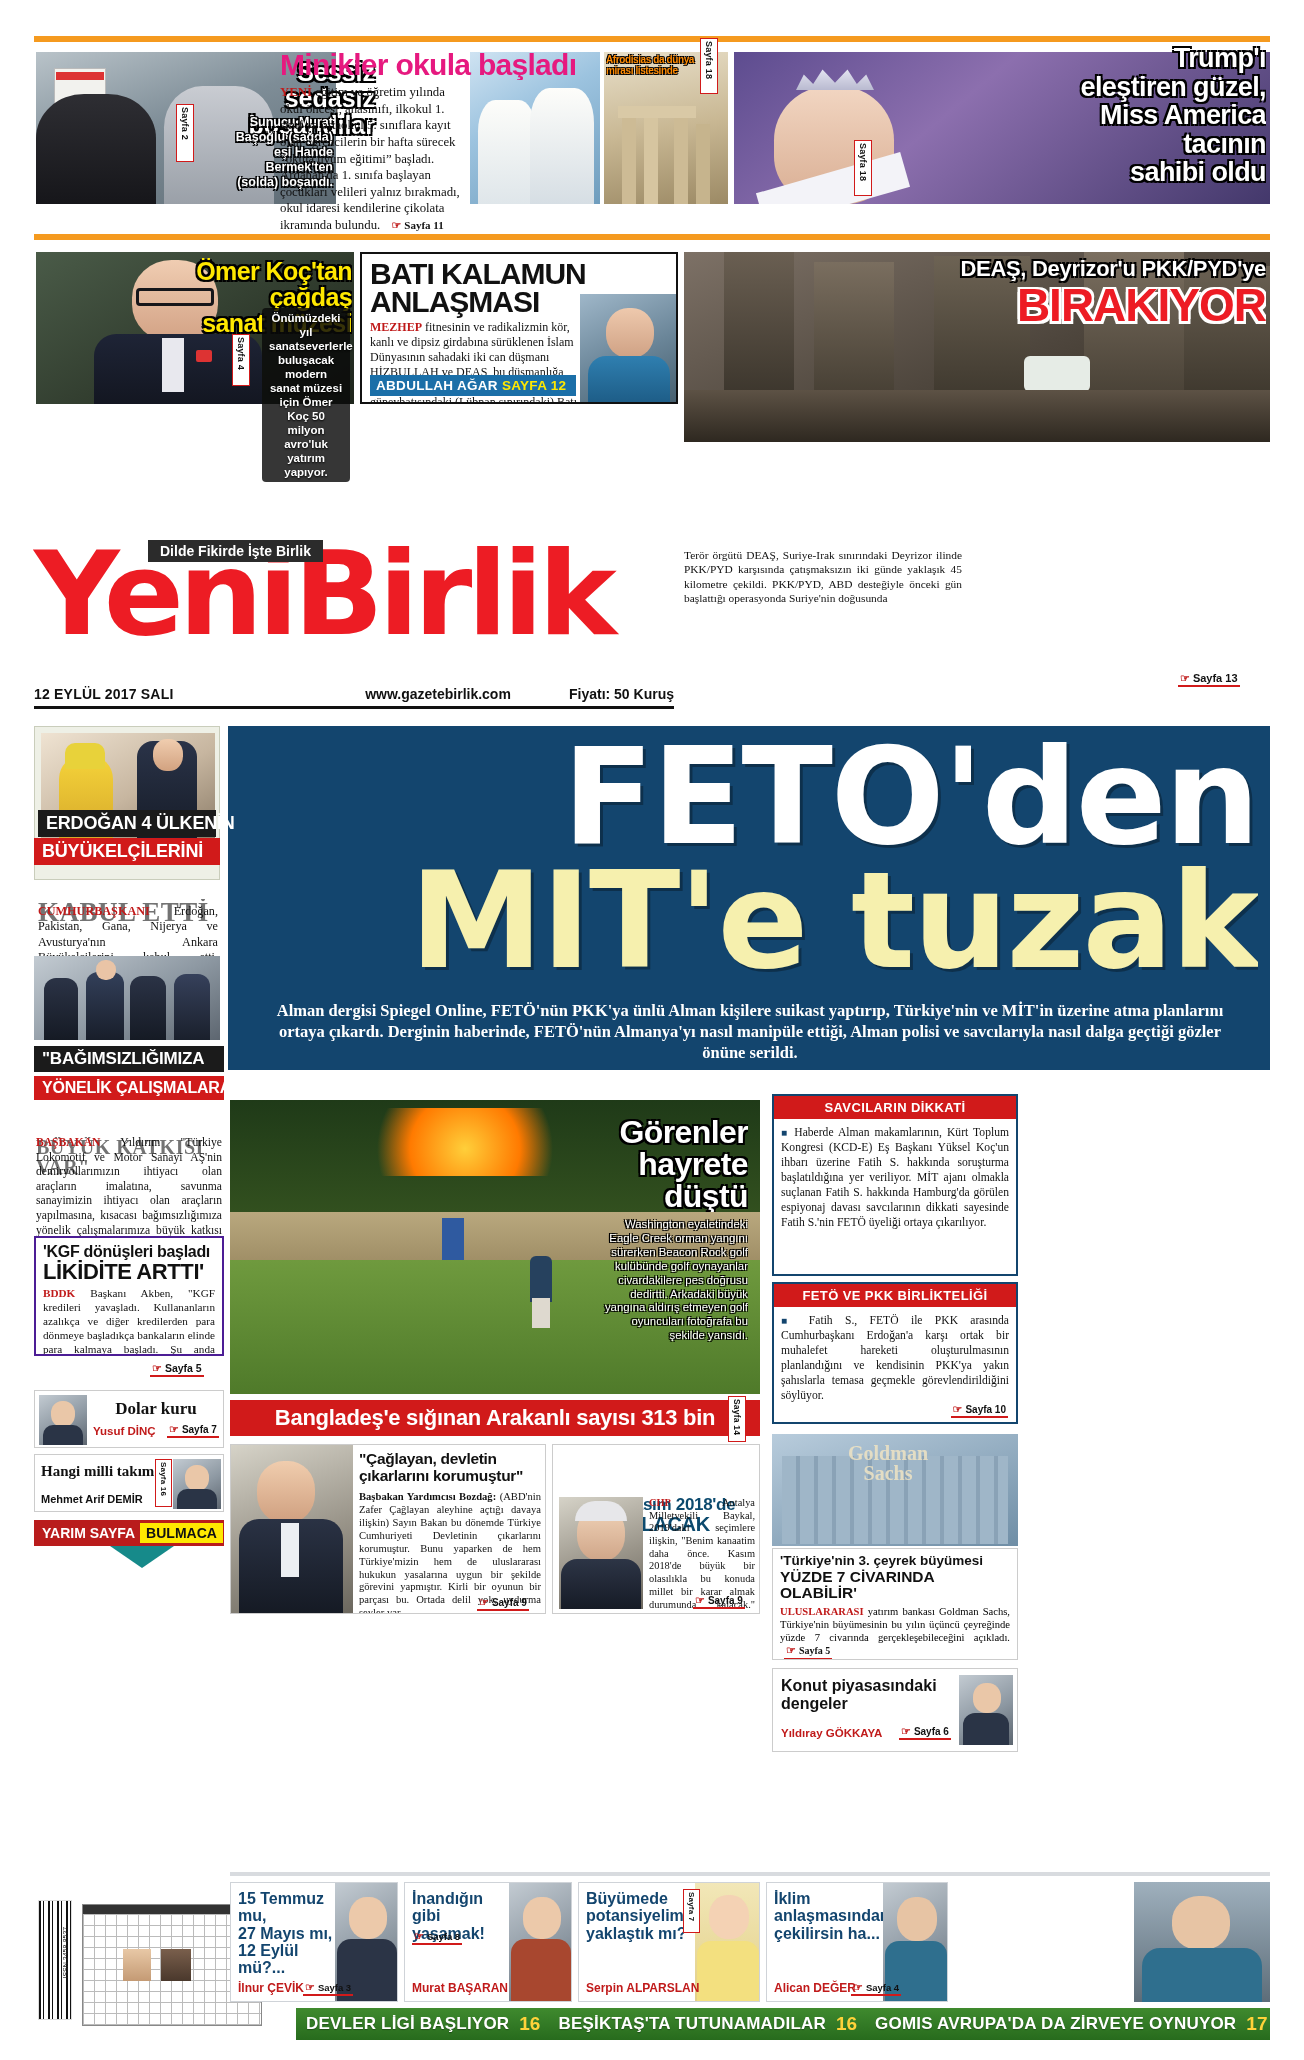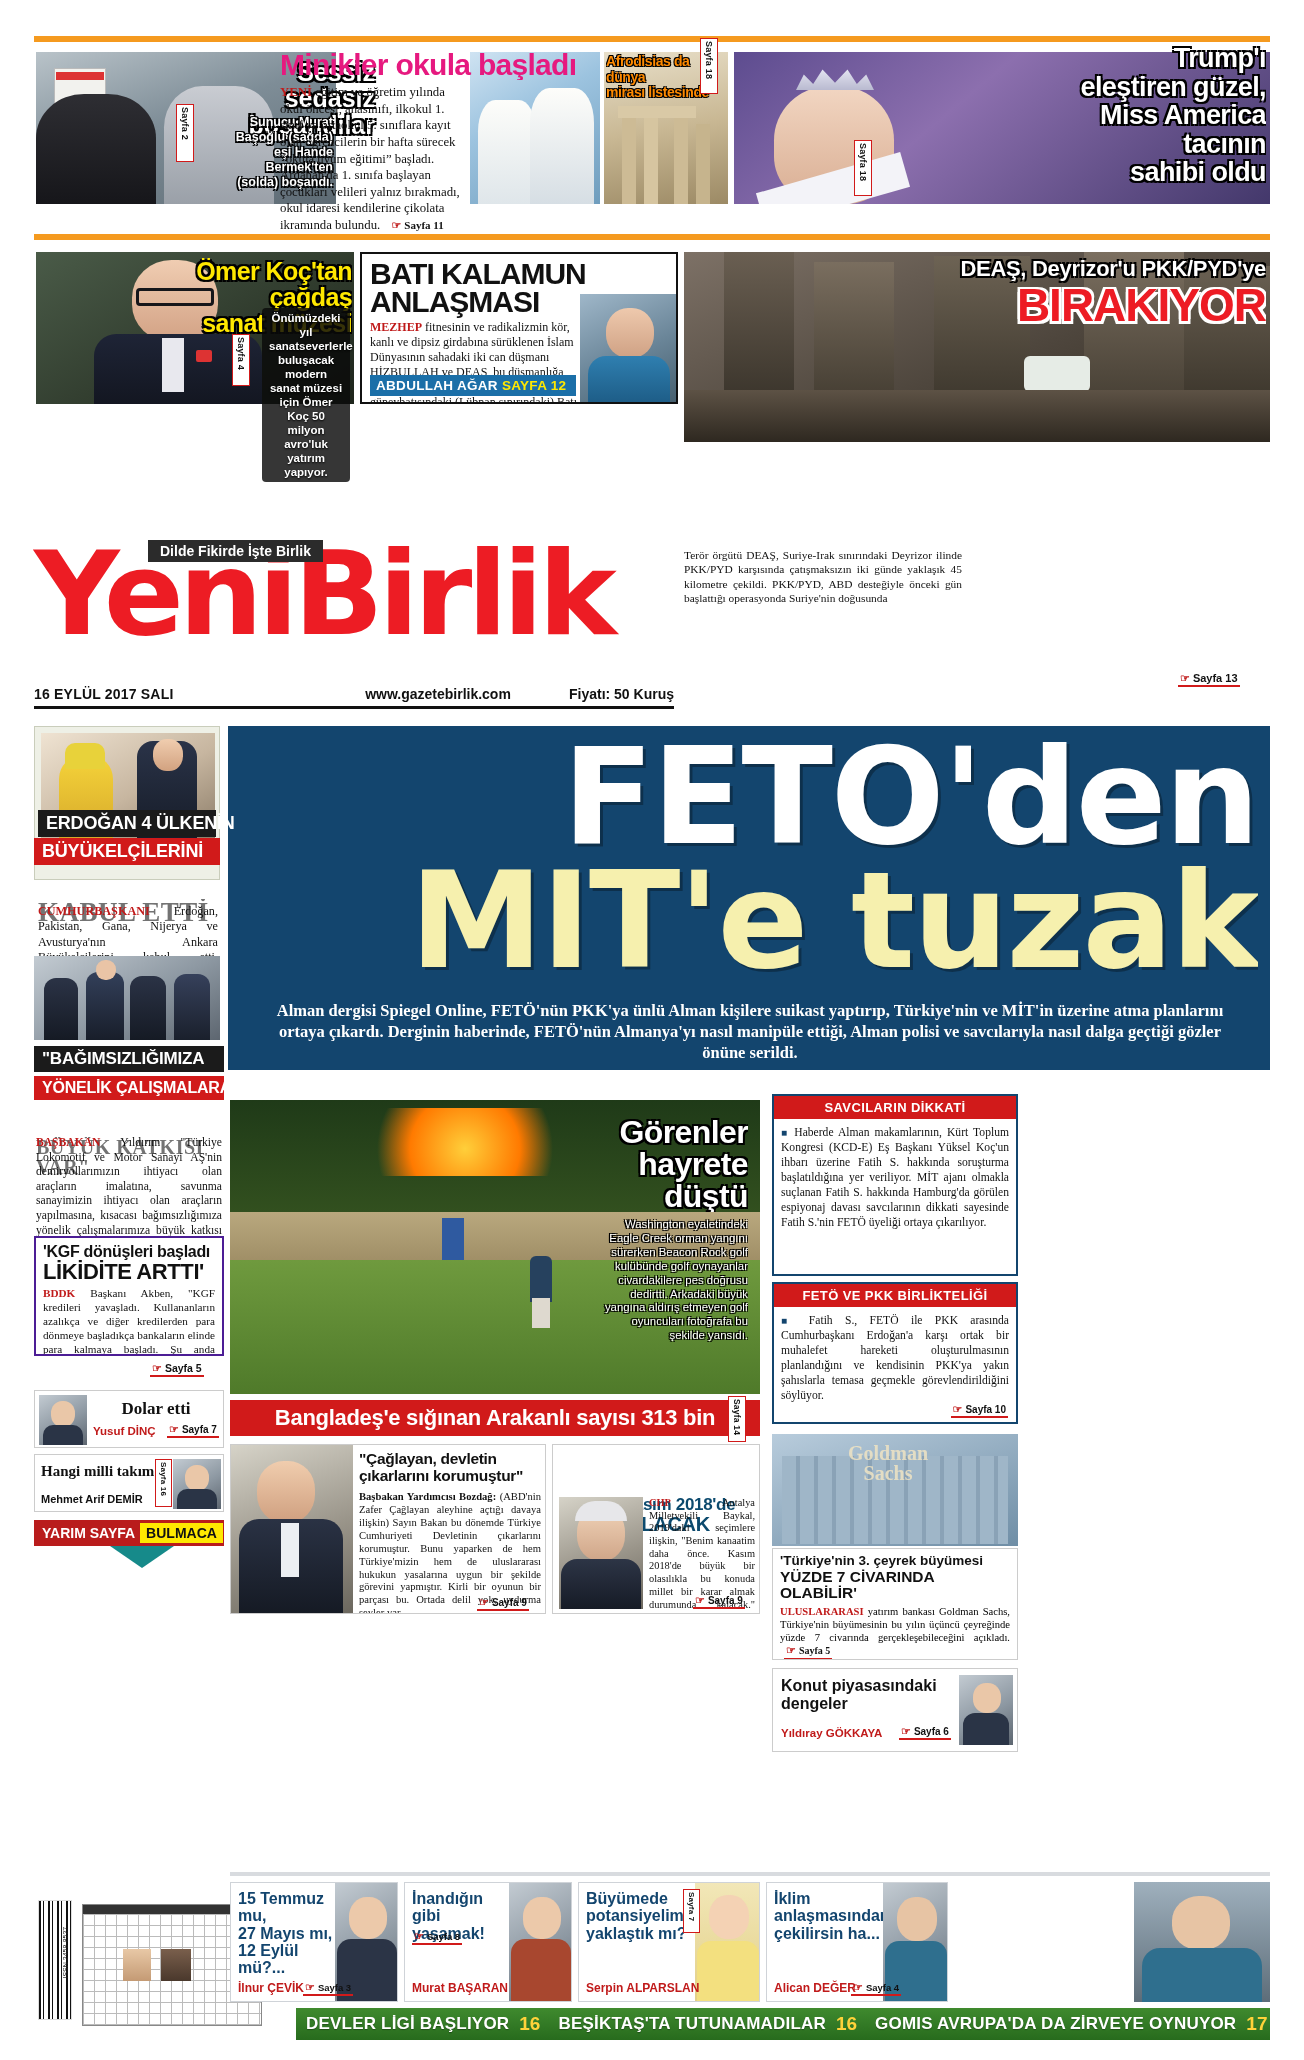--- a/index.html
+++ b/index.html
@@ -175,21 +175,21 @@
     </span>
   </div>
 
   <div class="photo ph-c blk" style="left:604px; top:52px; width:124px; height:152px;">
     <div style="position:absolute;left:18px;bottom:0;width:14px;height:92px;background:#cdbb95;"></div>
     <div style="position:absolute;left:40px;bottom:0;width:14px;height:96px;background:#d6c5a0;"></div>
     <div style="position:absolute;left:70px;bottom:0;width:14px;height:88px;background:#cdbb95;"></div>
     <div style="position:absolute;left:92px;bottom:0;width:14px;height:80px;background:#c6b48d;"></div>
     <div style="position:absolute;left:14px;bottom:86px;width:78px;height:12px;background:#d9c9a6;"></div>
   </div>
-  <div class="blk" style="left:606px; top:54px; width:110px; color:#ff8a00; font-weight:900; font-size:14px; line-height:1.12; letter-spacing:-.4px; text-shadow:1px 1px 0 #000,-1px 1px 0 #000,1px -1px 0 #000,-1px -1px 0 #000;">
+  <div class="blk" style="left:606px; top:54px; width:110px; color:#ff8a00; font-weight:900; font-size:10px; line-height:1.12; letter-spacing:-.4px; text-shadow:1px 1px 0 #000,-1px 1px 0 #000,1px -1px 0 #000,-1px -1px 0 #000;">
     <div>Afrodisias da dünya</div>
     <div>mirası listesinde</div>
   </div>
   <div class="pagetag" style="left:700px; top:38px; height:56px;">
     <span>Sayfa 18</span>
   </div>
 
   <div class="photo ph-d blk" style="left:734px; top:52px; width:536px; height:152px;">
     <div style="position:absolute;left:40px;top:34px;width:120px;height:118px;background:linear-gradient(#f2d6c2,#d9ae93);border-radius:46% 46% 40% 40%;"></div>
     <div style="position:absolute;left:62px;top:14px;width:78px;height:24px;background:linear-gradient(#eaeaf6,#b9bad0);clip-path:polygon(0% 100%,10% 35%,22% 75%,34% 15%,50% 70%,66% 15%,78% 75%,90% 35%,100% 100%);"></div>
@@ -256,21 +256,21 @@
   <div class="blk" style="left:690px; top:256px; width:576px; text-align:right;">
     <div style="color:#fff; font-weight:800; font-size:22px; letter-spacing:-.3px; text-shadow:2px 2px 0 #000,-2px 2px 0 #000,2px -2px 0 #000,-2px -2px 0 #000;">DEAŞ, Deyrizor'u PKK/PYD'ye</div>
     <div style="color:#ed1c24; font-weight:900; font-size:46px; line-height:1; letter-spacing:-1px; text-shadow:2.5px 2.5px 0 #fff,-2.5px 2.5px 0 #fff,2.5px -2.5px 0 #fff,-2.5px -2.5px 0 #fff;">BIRAKIYOR</div>
   </div>
 
   <div class="masthead-wrap" style="left:34px; top:544px; width:640px; height:110px;">
     <div class="mast-title" style="position:absolute; left:0; top:0;">YeniBirlik</div>
   </div>
   <div class="mast-slogan" style="left:148px; top:540px;">Dilde Fikirde İşte Birlik</div>
 
-  <div class="blk" style="left:34px; top:686px; width:250px; font-size:14px; font-weight:800; color:#111; letter-spacing:.2px;">16 EYLÜL 2017 SALI</div>
+  <div class="blk" style="left:34px; top:686px; width:250px; font-size:14px; font-weight:800; color:#111; letter-spacing:.2px;">12 EYLÜL 2017 SALI</div>
   <div class="blk" style="left:288px; top:686px; width:300px; font-size:14px; font-weight:800; color:#111; text-align:center;">www.gazetebirlik.com</div>
   <div class="blk" style="left:500px; top:686px; width:174px; font-size:14px; font-weight:800; color:#111; text-align:right;">Fiyatı: 50 Kuruş</div>
   <div class="mast-rule" style="left:34px; top:706px; width:640px;"></div>
 
   <div class="serif blk" style="left:684px; top:548px; width:278px; font-size:11.4px; line-height:1.26; color:#111; text-align:justify;">Terör örgütü DEAŞ, Suriye-Irak sınırındaki Deyrizor ilinde PKK/PYD karşısında çatışmaksızın iki günde yaklaşık 45 kilometre çekildi. PKK/PYD, ABD desteğiyle önceki gün başlattığı operasyonda Suriye'nin doğusunda</div>
   <div class="pagetag-h" style="position:absolute; left:1178px; top:672px;">
     <span class="hand">☞</span>
     <span>Sayfa 13</span>
   </div>
 
@@ -330,21 +330,21 @@
   <div class="pagetag-h" style="position:absolute; left:150px; top:1362px; font-size:10.5px;">
     <span class="hand">☞</span>
     <span>Sayfa 5</span>
   </div>
 
   <div class="blk" style="left:34px; top:1390px; width:190px; height:58px; background:#fff; border:1px solid #ccc;">
     <div class="photo ph-j" style="left:4px; top:4px; width:48px; height:50px;">
       <div style="position:absolute;left:12px;top:6px;width:24px;height:26px;background:#eac7a8;border-radius:46%;"></div>
       <div style="position:absolute;left:4px;top:30px;width:40px;height:22px;background:#2a3446;border-radius:10px 10px 0 0;"></div>
     </div>
-    <div class="serif" style="position:absolute; left:58px; top:8px; width:126px; font-size:17px; font-weight:700; color:#111; text-align:center;">Dolar etti</div>
+    <div class="serif" style="position:absolute; left:58px; top:8px; width:126px; font-size:17px; font-weight:700; color:#111; text-align:center;">Dolar kuru</div>
     <div style="position:absolute; left:58px; top:34px; font-size:11.5px; color:#c01a1a; font-weight:700;">Yusuf DİNÇ</div>
     <div class="pagetag-h" style="position:absolute; left:132px; top:33px; font-size:10px;">
       <span class="hand">☞</span>
       <span>Sayfa 7</span>
     </div>
   </div>
 
   <div class="blk" style="left:34px; top:1454px; width:190px; height:58px; background:#fff; border:1px solid #ccc;">
     <div class="photo ph-j" style="left:138px; top:4px; width:48px; height:50px;">
       <div style="position:absolute;left:12px;top:6px;width:24px;height:26px;background:#eac7a8;border-radius:46%;"></div>

